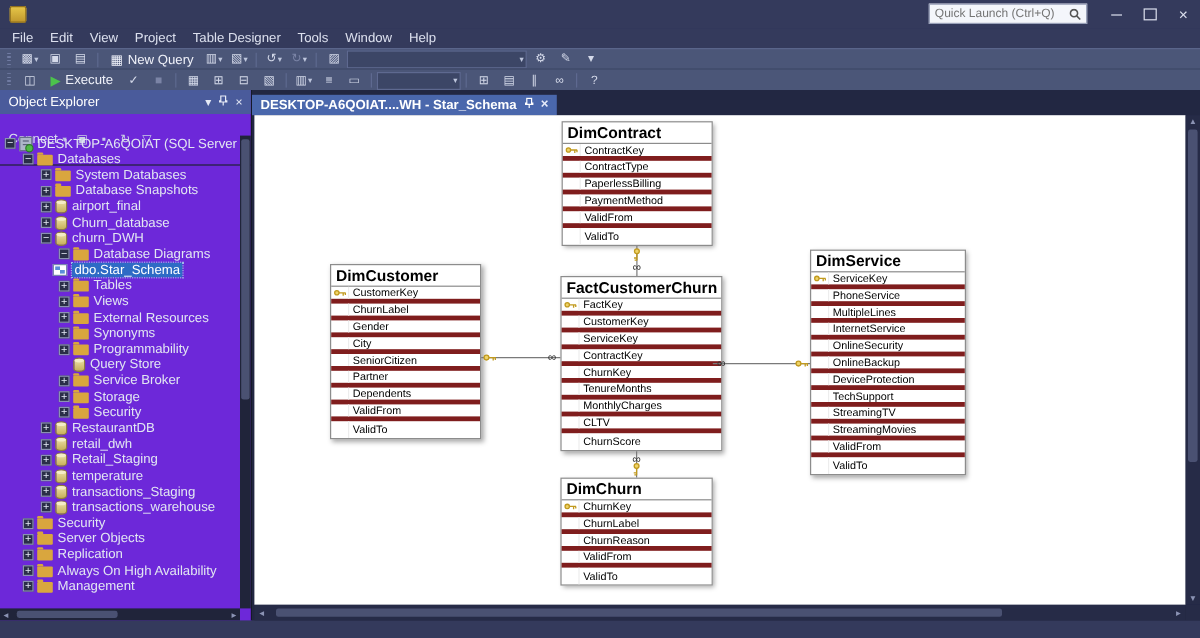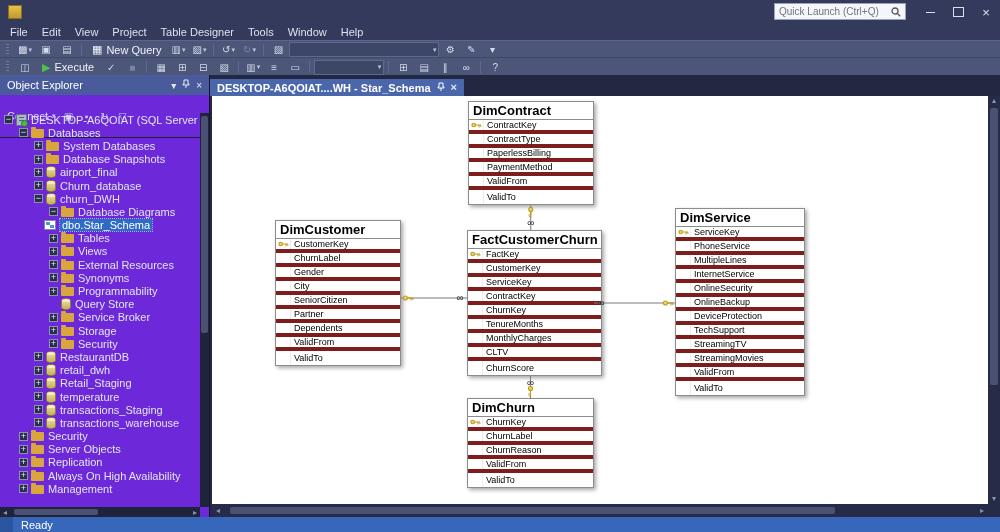--- a/index.html
+++ b/index.html
@@ -672,18 +672,14 @@
       <div class="sarrow" style="position:absolute;bottom:0;left:0;right:0;">▾</div>
     </div>
     <div class="doc-hscroll">
       <span class="sarrow">◂</span>
       <span class="thumb"></span>
       <span class="sarrow" style="margin-left:auto;">▸</span>
     </div>
     <div class="doc-corner"></div>
   </div>
 
-  <div class="statusbar">
-    <span class="sb-block"></span>
-    <span>Ready</span>
-  </div>
 
 </div>
 
 </body></html>

